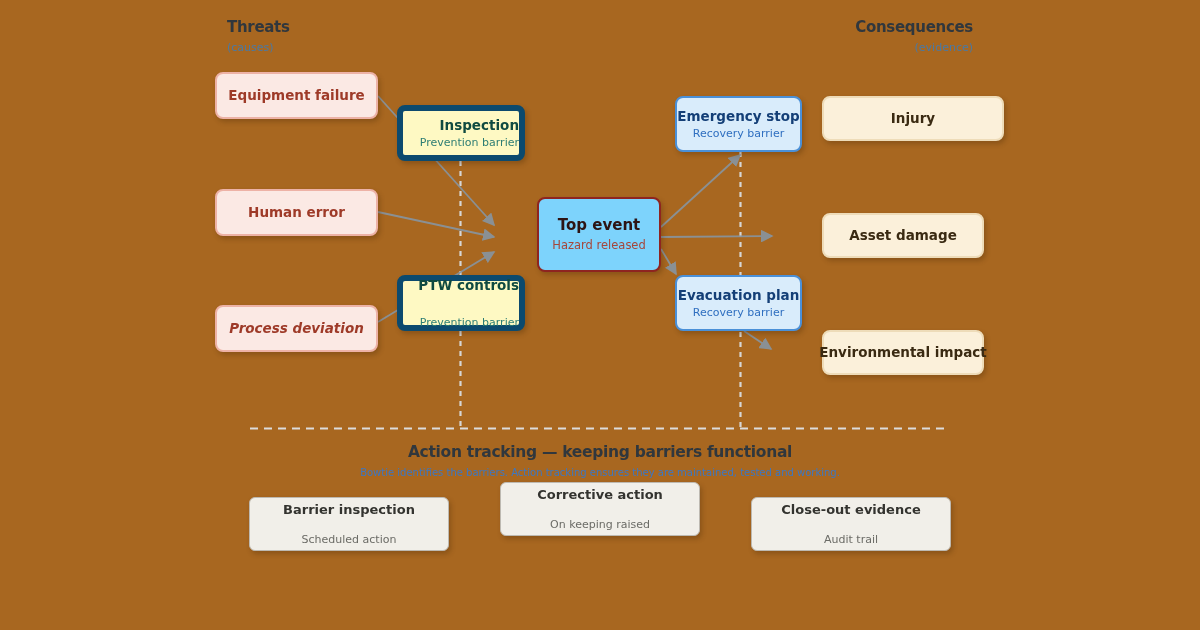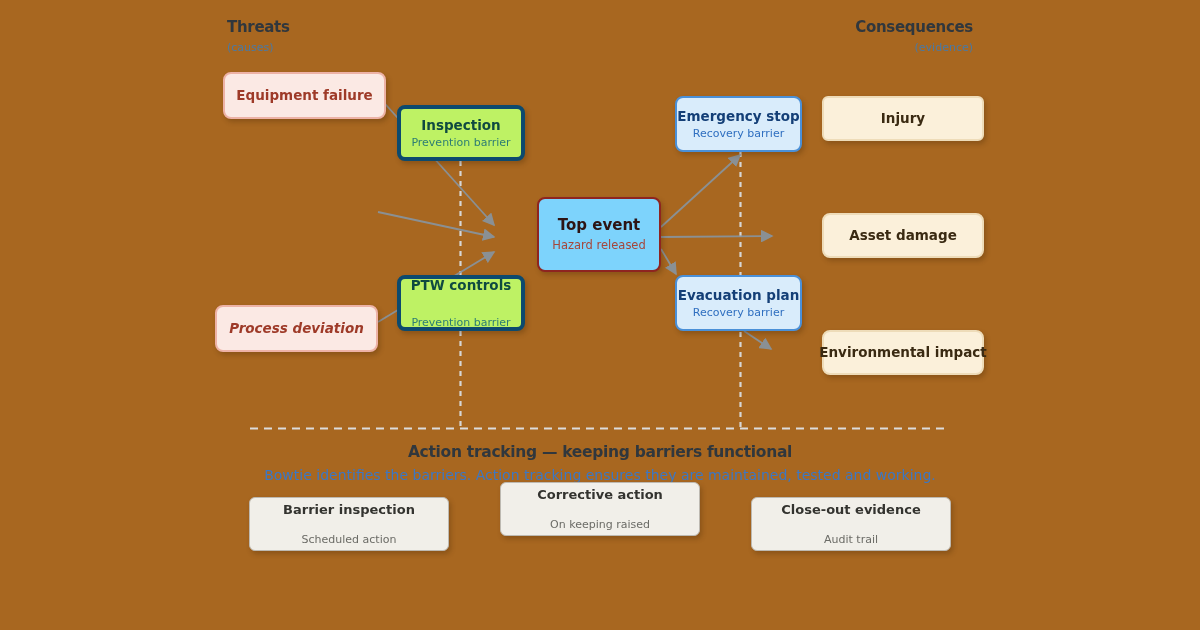--- a/index.html
+++ b/index.html
@@ -29,21 +29,21 @@
     text-align: center;
     box-shadow: 2px 3px 5px rgba(70, 40, 5, 0.30);
     line-height: 1.25;
   }
   .node .t { font-weight: bold; white-space: nowrap; }
   .node .s { white-space: nowrap; }
 
   .threat      { background: #fbe9e4; border: 2px solid #edb2a6; }
   .threat .t   { color: #9e3a28; font-size: 13.5px; }
 
-  .prevention  { background: #bef264; border: 4px solid #0c4a6e; }
+  .prevention  { background: #fef9c3; border: 6px solid #0c4a6e; align-items: flex-end; }
   .prevention .t { color: #0f4a40; font-size: 13.5px; }
   .prevention .s { color: #2d7d74; font-size: 11px; margin-top: 2px; }
 
   .topevent    { background: #7dd3fc; border: 2.5px solid #8e2420; }
   .topevent .t { color: #2d1414; font-size: 15px; }
   .topevent .s { color: #a5463a; font-size: 11.5px; margin-top: 3px; }
 
   .recovery    { background: #d9ecfb; border: 2px solid #4a90d8; }
   .recovery .t { color: #143f77; font-size: 13.5px; }
   .recovery .s { color: #2f6fc0; font-size: 11px; margin-top: 2px; }
@@ -60,21 +60,21 @@
   .col-header .hs { font-size: 11px; color: #4a79a4; margin-top: 5px; }
   #threats-header { left: 227px; text-align: left; }
   #consequences-header { right: 227px; text-align: right; }
 
   #action-header {
     position: absolute; z-index: 2;
     left: 0; top: 443px; width: 1200px;
     text-align: center;
   }
   #action-header .h { font-size: 15.5px; font-weight: bold; color: #30373d; letter-spacing: -0.3px; }
-  #action-header .hs { font-size: 14px; color: #3b77c4; margin-top: 6px; }
+  #action-header .hs { font-size: 10px; color: #3b77c4; margin-top: 6px; }
 </style>
 </head>
 <body>
 
 <div id="canvas">
 
   <svg id="connectors" width="1200" height="630" viewBox="0 0 1200 630">
     <defs>
       <marker id="arrow" viewBox="0 0 8 8" refX="7" refY="4" markerWidth="7" markerHeight="7" orient="auto-start-reverse">
         <path d="M0,0 L8,4 L0,8 z" fill="#8795a1"></path>
@@ -97,22 +97,25 @@
 
   <div id="threats-header" class="col-header">
     <div class="h">Threats</div>
     <div class="hs">(causes)</div>
   </div>
   <div id="consequences-header" class="col-header">
     <div class="h">Consequences</div>
     <div class="hs">(evidence)</div>
   </div>
 
-  <div class="node threat" style="left:215px; top:72px; width:163px; height:47px;margin-left:8px;">
+  <div class="node threat" style="left:215px; top:72px; width:163px; height:47px;">
     <div class="t">Equipment failure</div>
+  </div>
+  <div class="node threat" style="left:215px; top:189px; width:163px; height:47px;">
+    <div class="t">Human error</div>
   </div>
   <div class="node threat" style="left:215px; top:305px; width:163px; height:47px;font-style:italic;">
     <div class="t">Process deviation</div>
   </div>
 
   <div class="node prevention" style="left:397px; top:105px; width:128px; height:56px;">
     <div class="t">Inspection</div>
     <div class="s">Prevention barrier</div>
   </div>
   <div class="node prevention" style="left:397px; top:275px; width:128px; height:56px;gap:20px;">
@@ -127,21 +130,21 @@
 
   <div class="node recovery" style="left:675px; top:96px; width:127px; height:56px;">
     <div class="t">Emergency stop</div>
     <div class="s">Recovery barrier</div>
   </div>
   <div class="node recovery" style="left:675px; top:275px; width:127px; height:56px;">
     <div class="t">Evacuation plan</div>
     <div class="s">Recovery barrier</div>
   </div>
 
-  <div class="node consequence" style="left:822px; top:96px; width:162px; height:45px;border-radius:6px;">
+  <div class="node consequence" style="left:822px; top:96px; width:182px; height:45px;">
     <div class="t">Injury</div>
   </div>
   <div class="node consequence" style="left:822px; top:213px; width:162px; height:45px;">
     <div class="t">Asset damage</div>
   </div>
   <div class="node consequence" style="left:822px; top:330px; width:162px; height:45px;">
     <div class="t">Environmental impact</div>
   </div>
 
   <div id="action-header">

